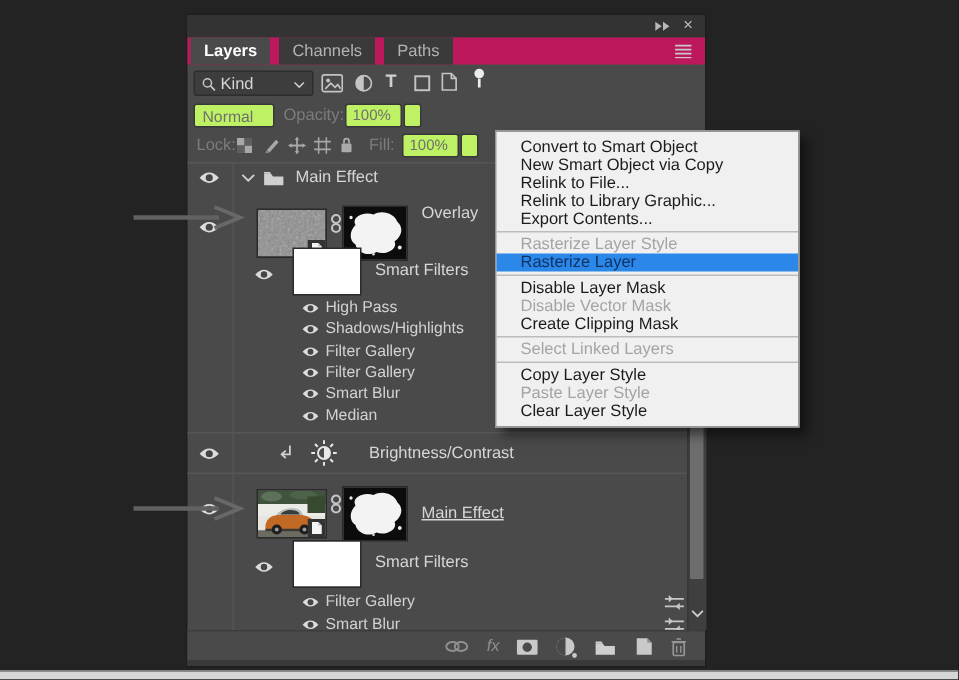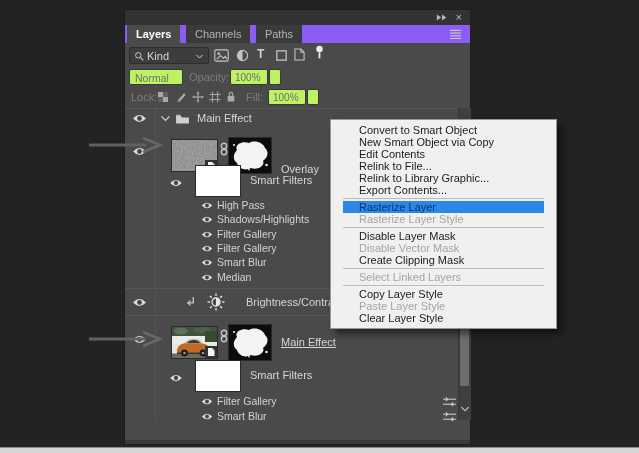--- a/index.html
+++ b/index.html
@@ -2,21 +2,21 @@
 <html><head>
 <meta charset="utf-8">
 <style>
   html,body{margin:0;padding:0;background:#111;}
   #stage{position:relative;width:639px;height:453px;background:#232323;overflow:hidden;
          font-family:"Liberation Sans",sans-serif;-webkit-font-smoothing:antialiased;}
   .ab{position:absolute;}
   
   #panel{left:125px;top:10px;width:345px;height:434px;background:#4a4a4a;box-shadow:0 0 0 1px #1e1e1e;z-index:1;}
   #titlebar{left:0;top:0;width:345px;height:15px;background:#333;}
-  #tabbar{left:0;top:15px;width:345px;height:18px;background:#8b5cf6;}
+  #tabbar{left:0;top:15px;width:345px;height:18px;background:#be185d;}
   .tab{display:inline-block;height:18px;line-height:18px;padding:0 9px;font-size:11px;color:#b3b3b3;background:#3a3a3a;margin-right:1px;vertical-align:top;}
   .tab.active{background:#4a4a4a;color:#fff;font-weight:bold;}
   .ctl-box{background:#3d3d3d;border:1px solid #2d2d2d;border-radius:2px;box-sizing:border-box;}
   .dim-box{background:#bef264;border:1px solid #383838;border-radius:2px;box-sizing:border-box;}
   .lbl{color:#d6d6d6;font-size:11px;white-space:nowrap;}
   .dimlbl{color:#7c7c7c;font-size:11px;white-space:nowrap;}
   .dimval{color:#6f6f6f;font-size:10px;}
   .flab{color:#d2d2d2;font-size:10.5px;white-space:nowrap;}
   .vdiv{left:30px;top:98px;width:1px;height:312px;background:#555;}
   .hline{background:#565656;height:1px;}
@@ -27,21 +27,21 @@
   #sbthumb{left:335px;top:190px;width:9px;height:186px;background:#6d6d6d;border-radius:1px;}
   
   #btoolbar{left:0;top:410px;width:345px;height:20px;border-top:1px solid #3c3c3c;background:#4a4a4a;}
   #btools{position:absolute;right:12px;top:2px;display:flex;gap:11px;align-items:center;height:16px;}
   #panelfoot{left:0;top:430px;width:345px;height:4px;background:#393939;}
   .fx-t{font-size:11px;font-style:italic;color:#8f8f8f;}
   .T-t{font-size:12px;font-weight:bold;color:#cfcfcf;}
   .x-t{font-size:11px;color:#bdbdbd;line-height:10px;}
   
   #menu{left:330px;top:87px;width:201px;background:#f0f0f0;border:1px solid #979797;
-        box-shadow:5px 5px 7px rgba(0,0,0,.5);padding:4px 12px;z-index:30;margin-top:32px;}
+        box-shadow:5px 5px 7px rgba(0,0,0,.5);padding:4px 0;z-index:30;}
   .mi{height:12px;line-height:12px;padding-left:16px;font-size:11px;color:#1b1b1b;white-space:nowrap;}
   .mi.dis{color:#a4a4a4;}
   .mi.hl{background:#2b87e8;color:#0e3366;}
   .msep{height:1px;background:#bcbcbc;margin:2px 0;}
   
   .annot{z-index:20;}
   #bottomstrip{left:0;top:447px;width:639px;height:6px;background:#d6d6d6;border-top:1px solid #8a8a8a;z-index:40;}
   svg.ic{display:block;}
 </style>
 </head>
@@ -311,21 +311,21 @@
       </svg>
       <svg class="ic ab" style="left:80px;top:32px" width="12" height="12">
           <use href="#i-sobadge"></use>
         </svg>
       <svg class="ic ab" style="left:95px;top:14px" width="8" height="14">
           <use href="#i-link8"></use>
         </svg>
       <svg class="ab thumbframe" style="left:104px;top:10px" width="42" height="35">
           <use href="#i-blob"></use>
         </svg>
-      <span class="lbl ab" style="left:156px;top:35px">Overlay</span>
+      <span class="lbl ab" style="left:156px;top:8px">Overlay</span>
     </div>
 
     <div class="ab" style="left:0;top:155px;width:333px;height:34px">
       <svg class="ic ab" style="left:44px;top:13px" width="14" height="10">
           <use href="#i-eye"></use>
         </svg>
       <div class="ab thumbframe" style="left:71px;top:1px;width:44px;height:30px;background:#fff"></div>
       <span class="lbl ab" style="left:125px;top:9px">Smart Filters</span>
     </div>
 
@@ -441,42 +441,64 @@
           <use href="#i-sliders"></use>
         </svg>
     </div>
 
     <div id="sbtrack" class="ab"></div>
     <div id="sbthumb" class="ab"></div>
     <svg class="ic ab" style="left:335px;top:396px" width="10" height="6">
         <use href="#i-chev"></use>
       </svg>
 
+    <div id="btoolbar" class="ab">
+      <div id="btools">
+        <svg class="ic" width="17" height="10">
+            <use href="#i-chain"></use>
+          </svg>
+        <span class="fx-t">fx</span>
+        <svg class="ic" width="15" height="11">
+            <use href="#i-maskicon"></use>
+          </svg>
+        <svg class="ic" width="15" height="15">
+            <use href="#i-adjicon"></use>
+          </svg>
+        <svg class="ic" width="15" height="11">
+            <use href="#i-folder"></use>
+          </svg>
+        <svg class="ic" width="14" height="14">
+            <use href="#i-newlayer"></use>
+          </svg>
+        <svg class="ic" width="11" height="13">
+            <use href="#i-trash"></use>
+          </svg>
+      </div>
+    </div>
     <div id="panelfoot" class="ab"></div>
   </div>
 
   <svg class="ab annot" style="left:88px;top:136px" width="76" height="18">
     <line x1="1" y1="9" x2="58" y2="9" stroke="#616161" stroke-width="3"></line>
     <polyline points="55,2 72,9 55,16" fill="none" stroke="#686868" stroke-width="2.6"></polyline>
   </svg>
   <svg class="ab annot" style="left:88px;top:330px" width="76" height="18">
     <line x1="1" y1="9" x2="58" y2="9" stroke="#616161" stroke-width="3"></line>
     <polyline points="55,2 72,9 55,16" fill="none" stroke="#686868" stroke-width="2.6"></polyline>
   </svg>
 
   <div id="menu" class="ab">
     <div class="mi">Convert to Smart Object</div>
     <div class="mi">New Smart Object via Copy</div>
-    <div class="mi">Edit Contents</div>
     <div class="mi">Relink to File...</div>
     <div class="mi">Relink to Library Graphic...</div>
     <div class="mi">Export Contents...</div>
     <div class="msep"></div>
+    <div class="mi dis">Rasterize Layer Style</div>
     <div class="mi hl">Rasterize Layer</div>
-    <div class="mi dis">Rasterize Layer Style</div>
     <div class="msep"></div>
     <div class="mi">Disable Layer Mask</div>
     <div class="mi dis">Disable Vector Mask</div>
     <div class="mi">Create Clipping Mask</div>
     <div class="msep"></div>
     <div class="mi dis">Select Linked Layers</div>
     <div class="msep"></div>
     <div class="mi">Copy Layer Style</div>
     <div class="mi dis">Paste Layer Style</div>
     <div class="mi">Clear Layer Style</div>

